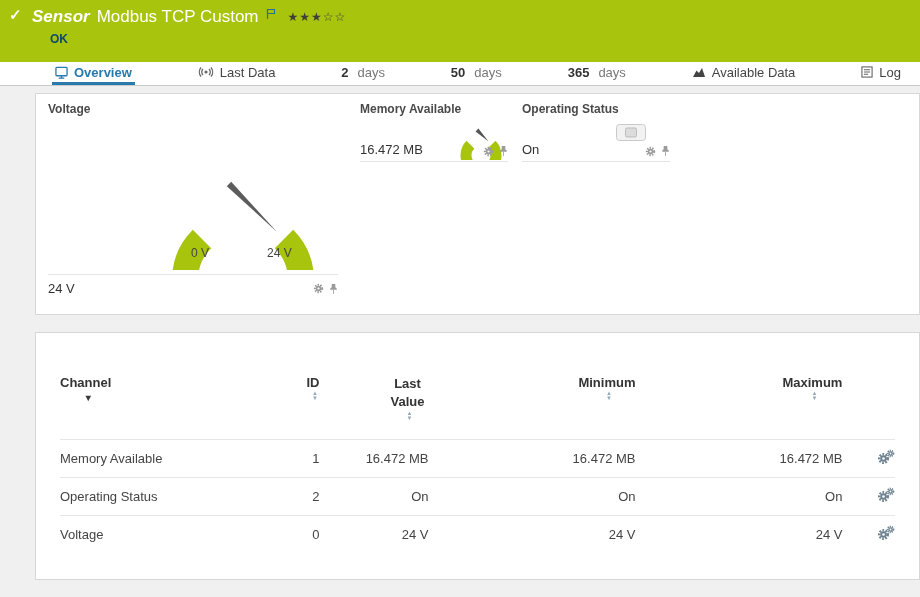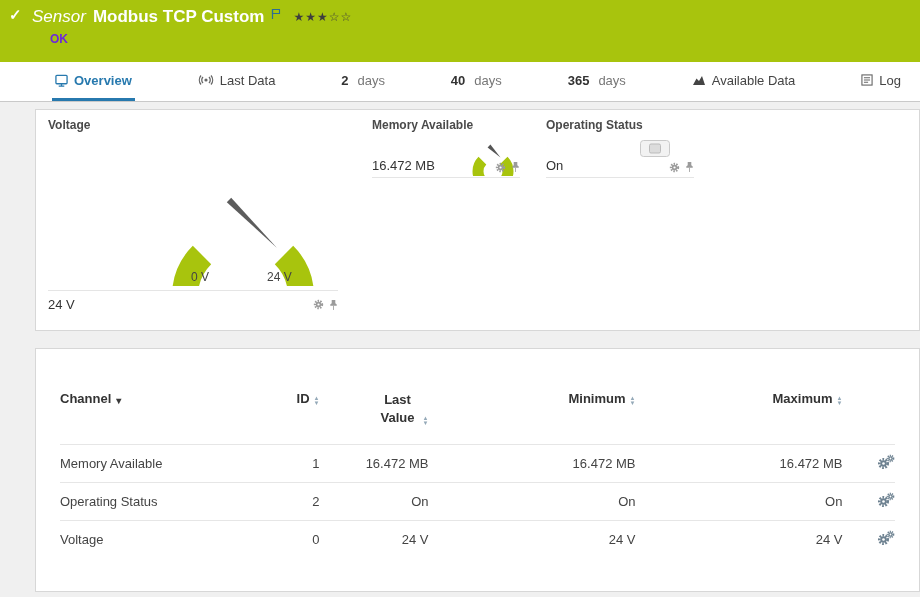--- a/index.html
+++ b/index.html
@@ -9,55 +9,55 @@
     background: #f0f0f0;
     overflow: hidden;
     color: #444;
   }
   .page { width: 920px; height: 597px; position: relative; background: #f0f0f0; }
 
   
   .banner { height: 62px; background: #a8c40d; position: relative; color: #fff; }
   .banner .check { position: absolute; left: 9px; top: 6px; font-size: 15px; font-weight: bold; color: #fff; }
   .banner .line1 { padding: 7px 0 0 32px; font-size: 17px; display: flex; align-items: center; }
-  .banner .type { font-style: italic; margin-right: 7px; }
-  .banner .title { font-weight: bold; }
+  .banner .type { font-style: italic; margin-right: 7px; font-weight: bold; }
+  .banner .title { font-weight: normal; }
   .banner .flag { margin-left: 7px; display: inline-flex; margin-top: -6px; cursor: pointer; }
   .banner .stars { margin-left: 12px; font-size: 12px; letter-spacing: 1px; color: #3e3e3e; cursor: pointer; }
-  .banner .status { padding: 5px 0 0 50px; font-size: 12px; font-weight: bold; color: #6d28d9; }
+  .banner .status { padding: 5px 0 0 50px; font-size: 12px; font-weight: bold; color: #0c4a6e; }
 
   
   .tabbar {
-    height: 40px; background: #fff; border-bottom: 1px solid #c9c9c9;
+    height: 24px; background: #fff; border-bottom: 1px solid #c9c9c9;
     display: flex; align-items: stretch; justify-content: space-between;
     padding: 0 16px 0 52px;
   }
   .tab {
     display: flex; align-items: center; gap: 6px; font-size: 13px; color: #444;
     cursor: pointer; border-bottom: 3px solid transparent; padding: 0 3px;
   }
   .tab.active { color: #2779ae; border-bottom-color: #2779ae; font-weight: bold; }
   .tab .num { font-weight: bold; color: #333; }
   .tab .unit { color: #777; margin-left: 3px; }
 
   
-  .panel { background: #fff; border: 1px solid #d7d7d7; margin-left: 35px; gap: 12px; }
+  .panel { background: #fff; border: 1px solid #d7d7d7; margin-left: 35px; }
   .panel-gauges { margin-top: 7px; height: 222px; padding: 8px 12px; display: flex; align-items: flex-start; }
   .panel-table { margin-top: 17px; min-height: 244px; padding: 42px 24px 26px; }
 
   
   .gcell { position: relative; }
   .gtitle { font-size: 12px; font-weight: bold; color: #4a4a4a; }
   .gcell-voltage { width: 290px; }
   .gcell-memory { width: 148px; margin-left: 22px; }
   .gcell-operating { width: 148px; margin-left: 14px; }
 
   .gauge-wrap { position: relative; width: 100%; height: 152px; margin-top: 4px; }
   .gauge-wrap svg { display: block; margin-left: auto; margin-right: 0; }
-  .scale-label { position: absolute; bottom: 4px; font-size: 12px; color: #444; }
+  .scale-label { position: absolute; bottom: 12px; font-size: 12px; color: #444; }
   .sl-min { left: 143px; }
   .sl-max { left: 219px; }
 
   .vfooter {
     margin-top: 2px; border-top: 1px solid #e5e5e5; padding-top: 6px;
     display: flex; justify-content: space-between; align-items: center;
   }
   .gvalue { font-size: 13px; color: #333; }
   .cell-icons { display: flex; gap: 5px; align-items: center; }
   .cell-icons svg { cursor: pointer; }
@@ -73,21 +73,21 @@
   table.channels { width: 100%; border-collapse: collapse; font-size: 13px; color: #444; }
   .channels th { font-weight: bold; color: #333; text-align: left; vertical-align: top; padding: 0 0 18px 0; }
   .channels td { border-top: 1px solid #e6e6e6; padding: 9px 0; }
   .c-channel { width: 185px; text-align: left; }
   .c-id      { width: 72px;  text-align: right; }
   .c-last    { width: 108px; text-align: right; }
   .c-min     { width: 205px; text-align: right; }
   .c-max     { width: 205px; text-align: right; }
   .c-act     { width: 52px;  text-align: right; }
   th.c-id, th.c-min, th.c-max, th.c-last { text-align: right; }
-  .th-btn { cursor: pointer; white-space: nowrap; display: inline-flex; align-items: flex-end; }
+  .th-btn { cursor: pointer; white-space: nowrap; display: inline-flex; align-items: center; flex-direction: column; }
   .caret { font-size: 10px; color: #3a3a3a; margin-left: 5px; margin-top: 2px; }
   .sort { display: inline-flex; flex-direction: column; margin-left: 4px; margin-top: 1px; }
   .sort span { font-size: 6px; line-height: 5px; color: #94a9b8; }
   .lv-text { display: inline-block; width: 42px; text-align: center; line-height: 1.35; white-space: normal; }
   .ch-settings { display: inline-flex; align-items: flex-end; cursor: pointer; position: relative; }
   .ch-settings .gear-sm { margin-left: -4px; margin-bottom: 7px; }
 </style>
 </head>
 <body>
 
@@ -122,21 +122,21 @@
         <circle cx="8" cy="6" r="1.6" fill="#666"></circle>
         <path d="M5 3a4.2 4.2 0 000 6M3 1.5a7 7 0 000 9M11 3a4.2 4.2 0 010 6M13 1.5a7 7 0 010 9" stroke="#666" stroke-width="1.3" fill="none"></path>
       </svg>
       <span>Last Data</span>
     </div>
     <div class="tab">
       <span class="num">2</span>
       <span class="unit">days</span>
     </div>
     <div class="tab">
-      <span class="num">40</span>
+      <span class="num">50</span>
       <span class="unit">days</span>
     </div>
     <div class="tab">
       <span class="num">365</span>
       <span class="unit">days</span>
     </div>
     <div class="tab">
       <svg width="14" height="12" viewBox="0 0 14 12">
         <path d="M1 11L4.5 4.5 7 7l3-5 3 9z" fill="#444"></path>
       </svg>

